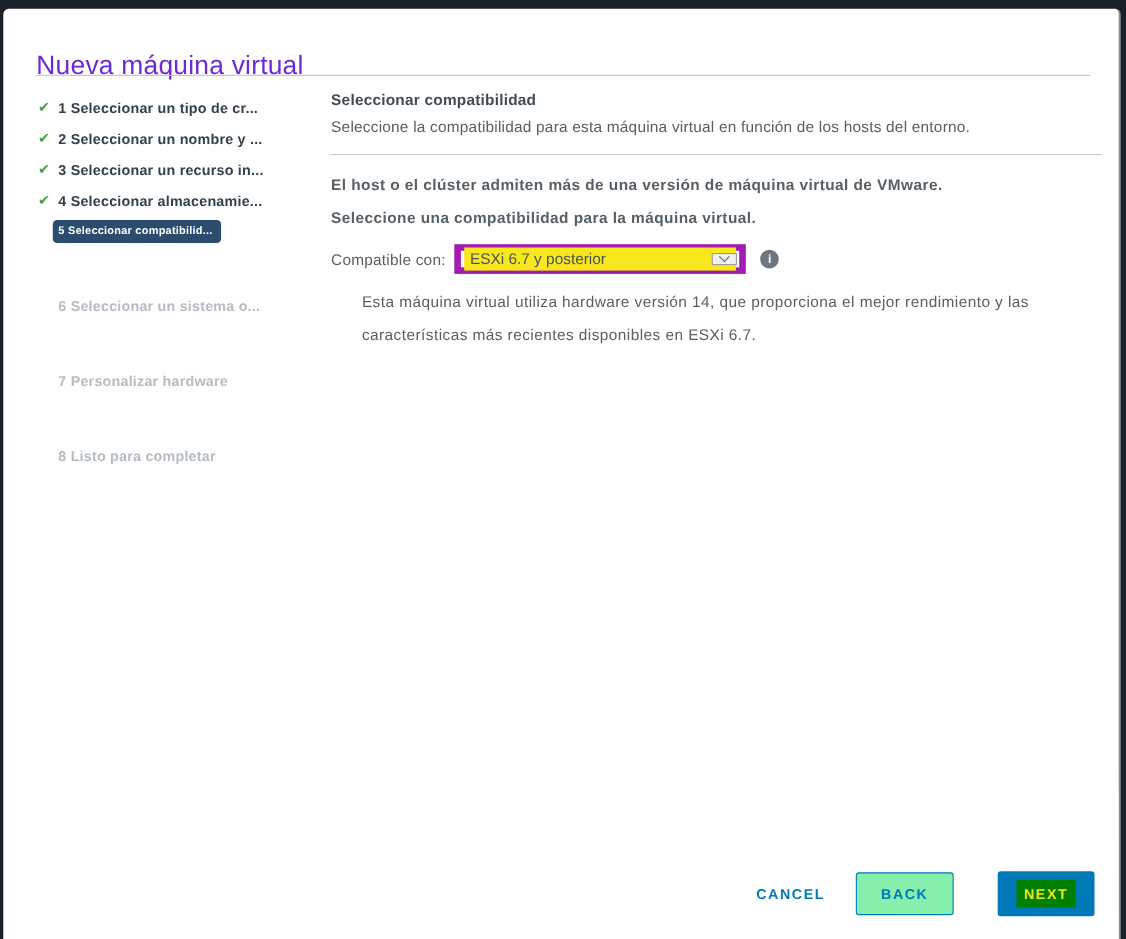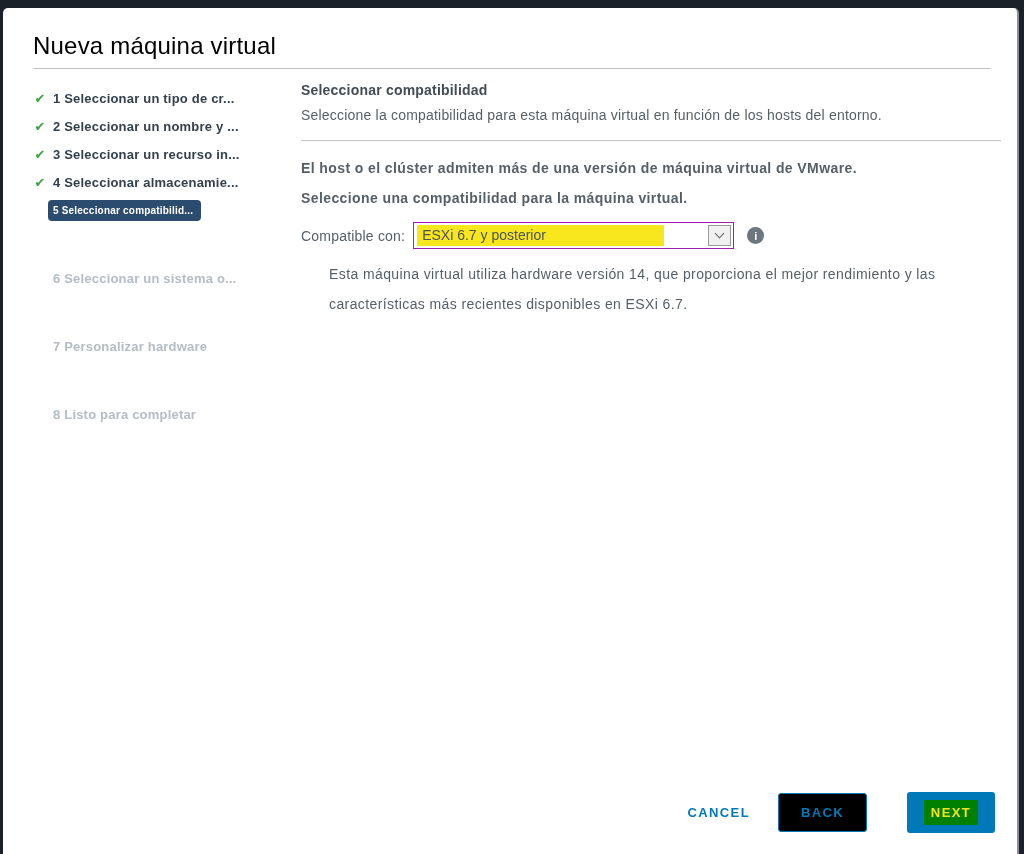--- a/index.html
+++ b/index.html
@@ -10,22 +10,22 @@
     position:relative;
   }
   .dialog {
     position:absolute; left:3px; top:8px;
     width:1016px; height:846px;
     background:#ffffff;
     border-right:2px solid #868d94;
     border-radius:5px 5px 0 0;
   }
   .dialog-title {
-    position:absolute; left:30px; top:24px;
-    font-size:24px; font-weight:300; color:#000000;
+    position:absolute; left:30px; top:38px;
+    font-size:24px; font-weight:300; color:#6d28d9;
     letter-spacing:0.2px;
   }
   .title-divider {
     position:absolute; left:30px; right:26px; top:60px;
     height:1px; background:#c0c4c8;
   }
 
   
   .steps { position:absolute; left:30px; top:76px; width:256px; }
   .step {
@@ -57,22 +57,22 @@
   }
   .content-desc { line-height:19px; letter-spacing:0.2px; }
   .content-divider { height:1px; background:#c3c7cb; margin:15px 0 12px; }
   .para { line-height:30px; letter-spacing:0.4px; }
   .para-intro { max-width:632px; margin-bottom:9px;font-weight:bold; }
   .para-hw { max-width:684px; margin-top:10px;margin-left:28px; }
 
   .compat-row { display:flex; align-items:center; margin:7px 0 9px; }
   .compat-label { margin-right:8px; letter-spacing:0.2px; }
   .select {
-    position:relative; width:321px; height:27px;
-    background:#ffffff; border:1px solid #a21caf;
+    position:relative; width:265px; height:27px;
+    background:#ffffff; border:6px solid #a21caf;
     display:flex; align-items:center; padding-left:3px;
     cursor:pointer;
   }
   .select-value {
     display:inline-block; width:247px;
     background:var(--highlight-yellow);
     color:#4c5257; font-size:14px; line-height:21px;
     padding-left:5px; white-space:nowrap; overflow:hidden;
   }
   .chevron-box {
@@ -100,21 +100,21 @@
   }
   .footer button {
     font-family:inherit; font-size:13px; font-weight:bold;
     letter-spacing:1.4px; cursor:pointer;
   }
   .btn-flat {
     background:none; border:none; color:var(--accent-blue);
     padding:10px 12px; margin-right:16px;
   }
   .btn-outline {
-    background:#000000; border:1px solid var(--accent-blue);
+    background:#86efac; border:1px solid var(--accent-blue);
     border-radius:3px; color:var(--accent-blue);
     width:89px; height:39px; margin-right:12px;
   }
   .btn-primary {
     background:var(--accent-blue); border:none; border-radius:3px;
     color:#ffffff; width:88px; height:41px;
     display:flex; align-items:center; justify-content:center;margin-left:28px;
   }
   .btn-primary .next-highlight {
     background:var(--highlight-green);

